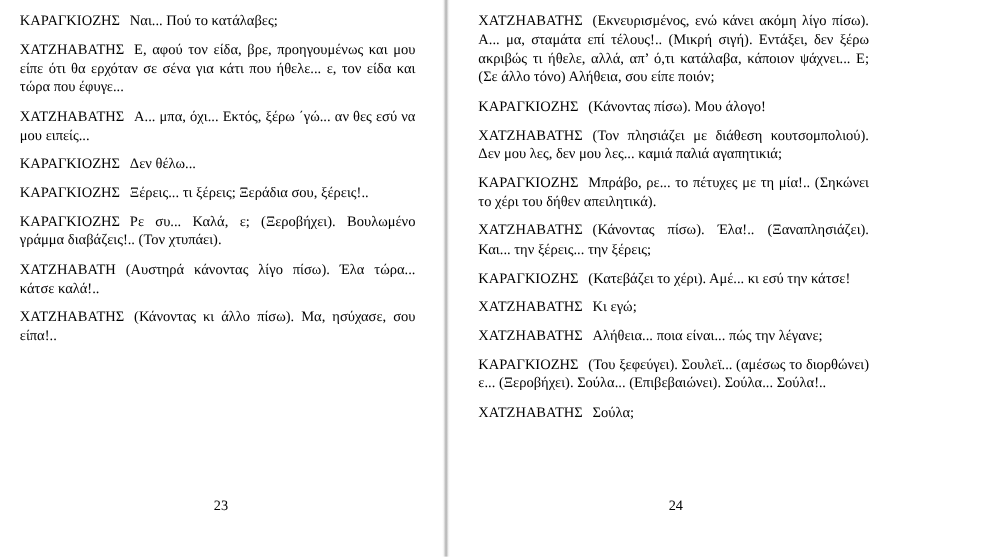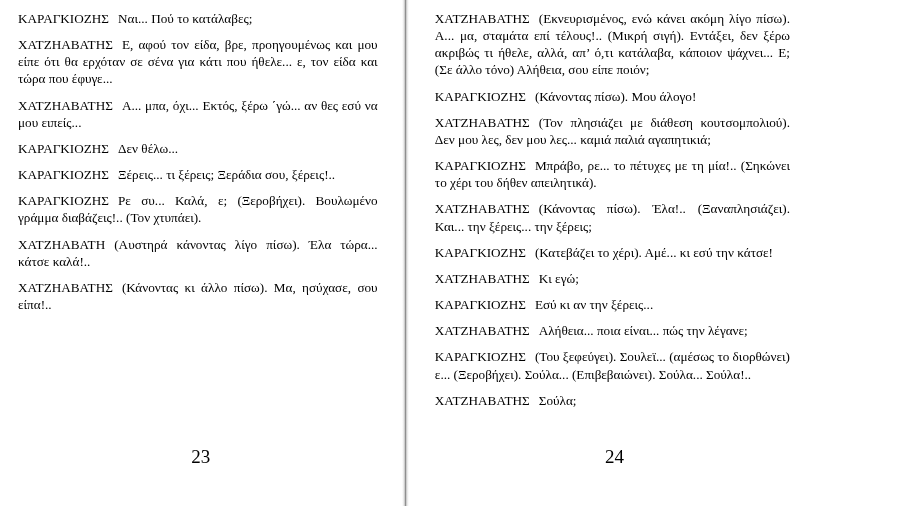--- a/index.html
+++ b/index.html
@@ -60,21 +60,21 @@
   .para .sep {
     display: inline-block;
     width: 9px;
   }
   .folio {
     position: absolute;
     bottom: 38px;
     left: 0;
     width: 100%;
     text-align: center;
-    font-size: 19px;
+    font-size: 13px;
   }
   .page-left .folio { padding-right: 6px; }
   .page-right .folio { padding-right: 4px; }
 </style>
 </head>
 <body>
 
 <div class="spread">
 
   <div class="page page-left">
@@ -95,21 +95,20 @@
 
   <div class="page page-right">
     <div>
       <p class="para"><span class="speaker">ΧΑΤΖΗΑΒΑΤΗΣ</span><span class="sep"></span><span>(Εκνευρισμένος, ενώ κάνει ακόμη λίγο πίσω). Α... μα, σταμάτα επί τέλους!.. (Μικρή σιγή). Εντάξει, δεν ξέρω ακριβώς τι ήθελε, αλλά, απ’ ό,τι κατάλαβα, κάποιον ψάχνει... Ε; (Σε άλλο τόνο) Αλήθεια, σου είπε ποιόν;</span></p>
       <p class="para"><span class="speaker">ΚΑΡΑΓΚΙΟΖΗΣ</span><span class="sep"></span><span>(Κάνοντας πίσω). Μου άλογο!</span></p>
       <p class="para"><span class="speaker">ΧΑΤΖΗΑΒΑΤΗΣ</span><span class="sep"></span><span>(Τον πλησιάζει με διάθεση κουτσομπολιού). Δεν μου λες, δεν μου λες... καμιά παλιά αγαπητικιά;</span></p>
       <p class="para"><span class="speaker">ΚΑΡΑΓΚΙΟΖΗΣ</span><span class="sep"></span><span>Μπράβο, ρε... το πέτυχες με τη μία!.. (Σηκώνει το χέρι του δήθεν απειλητικά).</span></p>
       <p class="para"><span class="speaker">ΧΑΤΖΗΑΒΑΤΗΣ</span><span class="sep"></span><span>(Κάνοντας πίσω). Έλα!.. (Ξαναπλησιάζει). Και... την ξέρεις... την ξέρεις;</span></p>
       <p class="para"><span class="speaker">ΚΑΡΑΓΚΙΟΖΗΣ</span><span class="sep"></span><span>(Κατεβάζει το χέρι). Αμέ... κι εσύ την κάτσε!</span></p>
       <p class="para"><span class="speaker">ΧΑΤΖΗΑΒΑΤΗΣ</span><span class="sep"></span><span>Κι εγώ;</span></p>
-      <p class="para"><span class="speaker">ΚΑΡΑΓΚΙΟΖΗΣ</span><span class="sep"></span><span>Εσύ κι αν την ξέρεις...</span></p>
       <p class="para"><span class="speaker">ΧΑΤΖΗΑΒΑΤΗΣ</span><span class="sep"></span><span>Αλήθεια... ποια είναι... πώς την λέγανε;</span></p>
       <p class="para"><span class="speaker">ΚΑΡΑΓΚΙΟΖΗΣ</span><span class="sep"></span><span>(Του ξεφεύγει). Σουλεϊ... (αμέσως το διορθώνει) ε... (Ξεροβήχει). Σούλα... (Επιβεβαιώνει). Σούλα... Σούλα!..</span></p>
       <p class="para"><span class="speaker">ΧΑΤΖΗΑΒΑΤΗΣ</span><span class="sep"></span><span>Σούλα;</span></p>
     </div>
     <div class="folio">24</div>
   </div>
 
 </div>
 
 </body></html>

